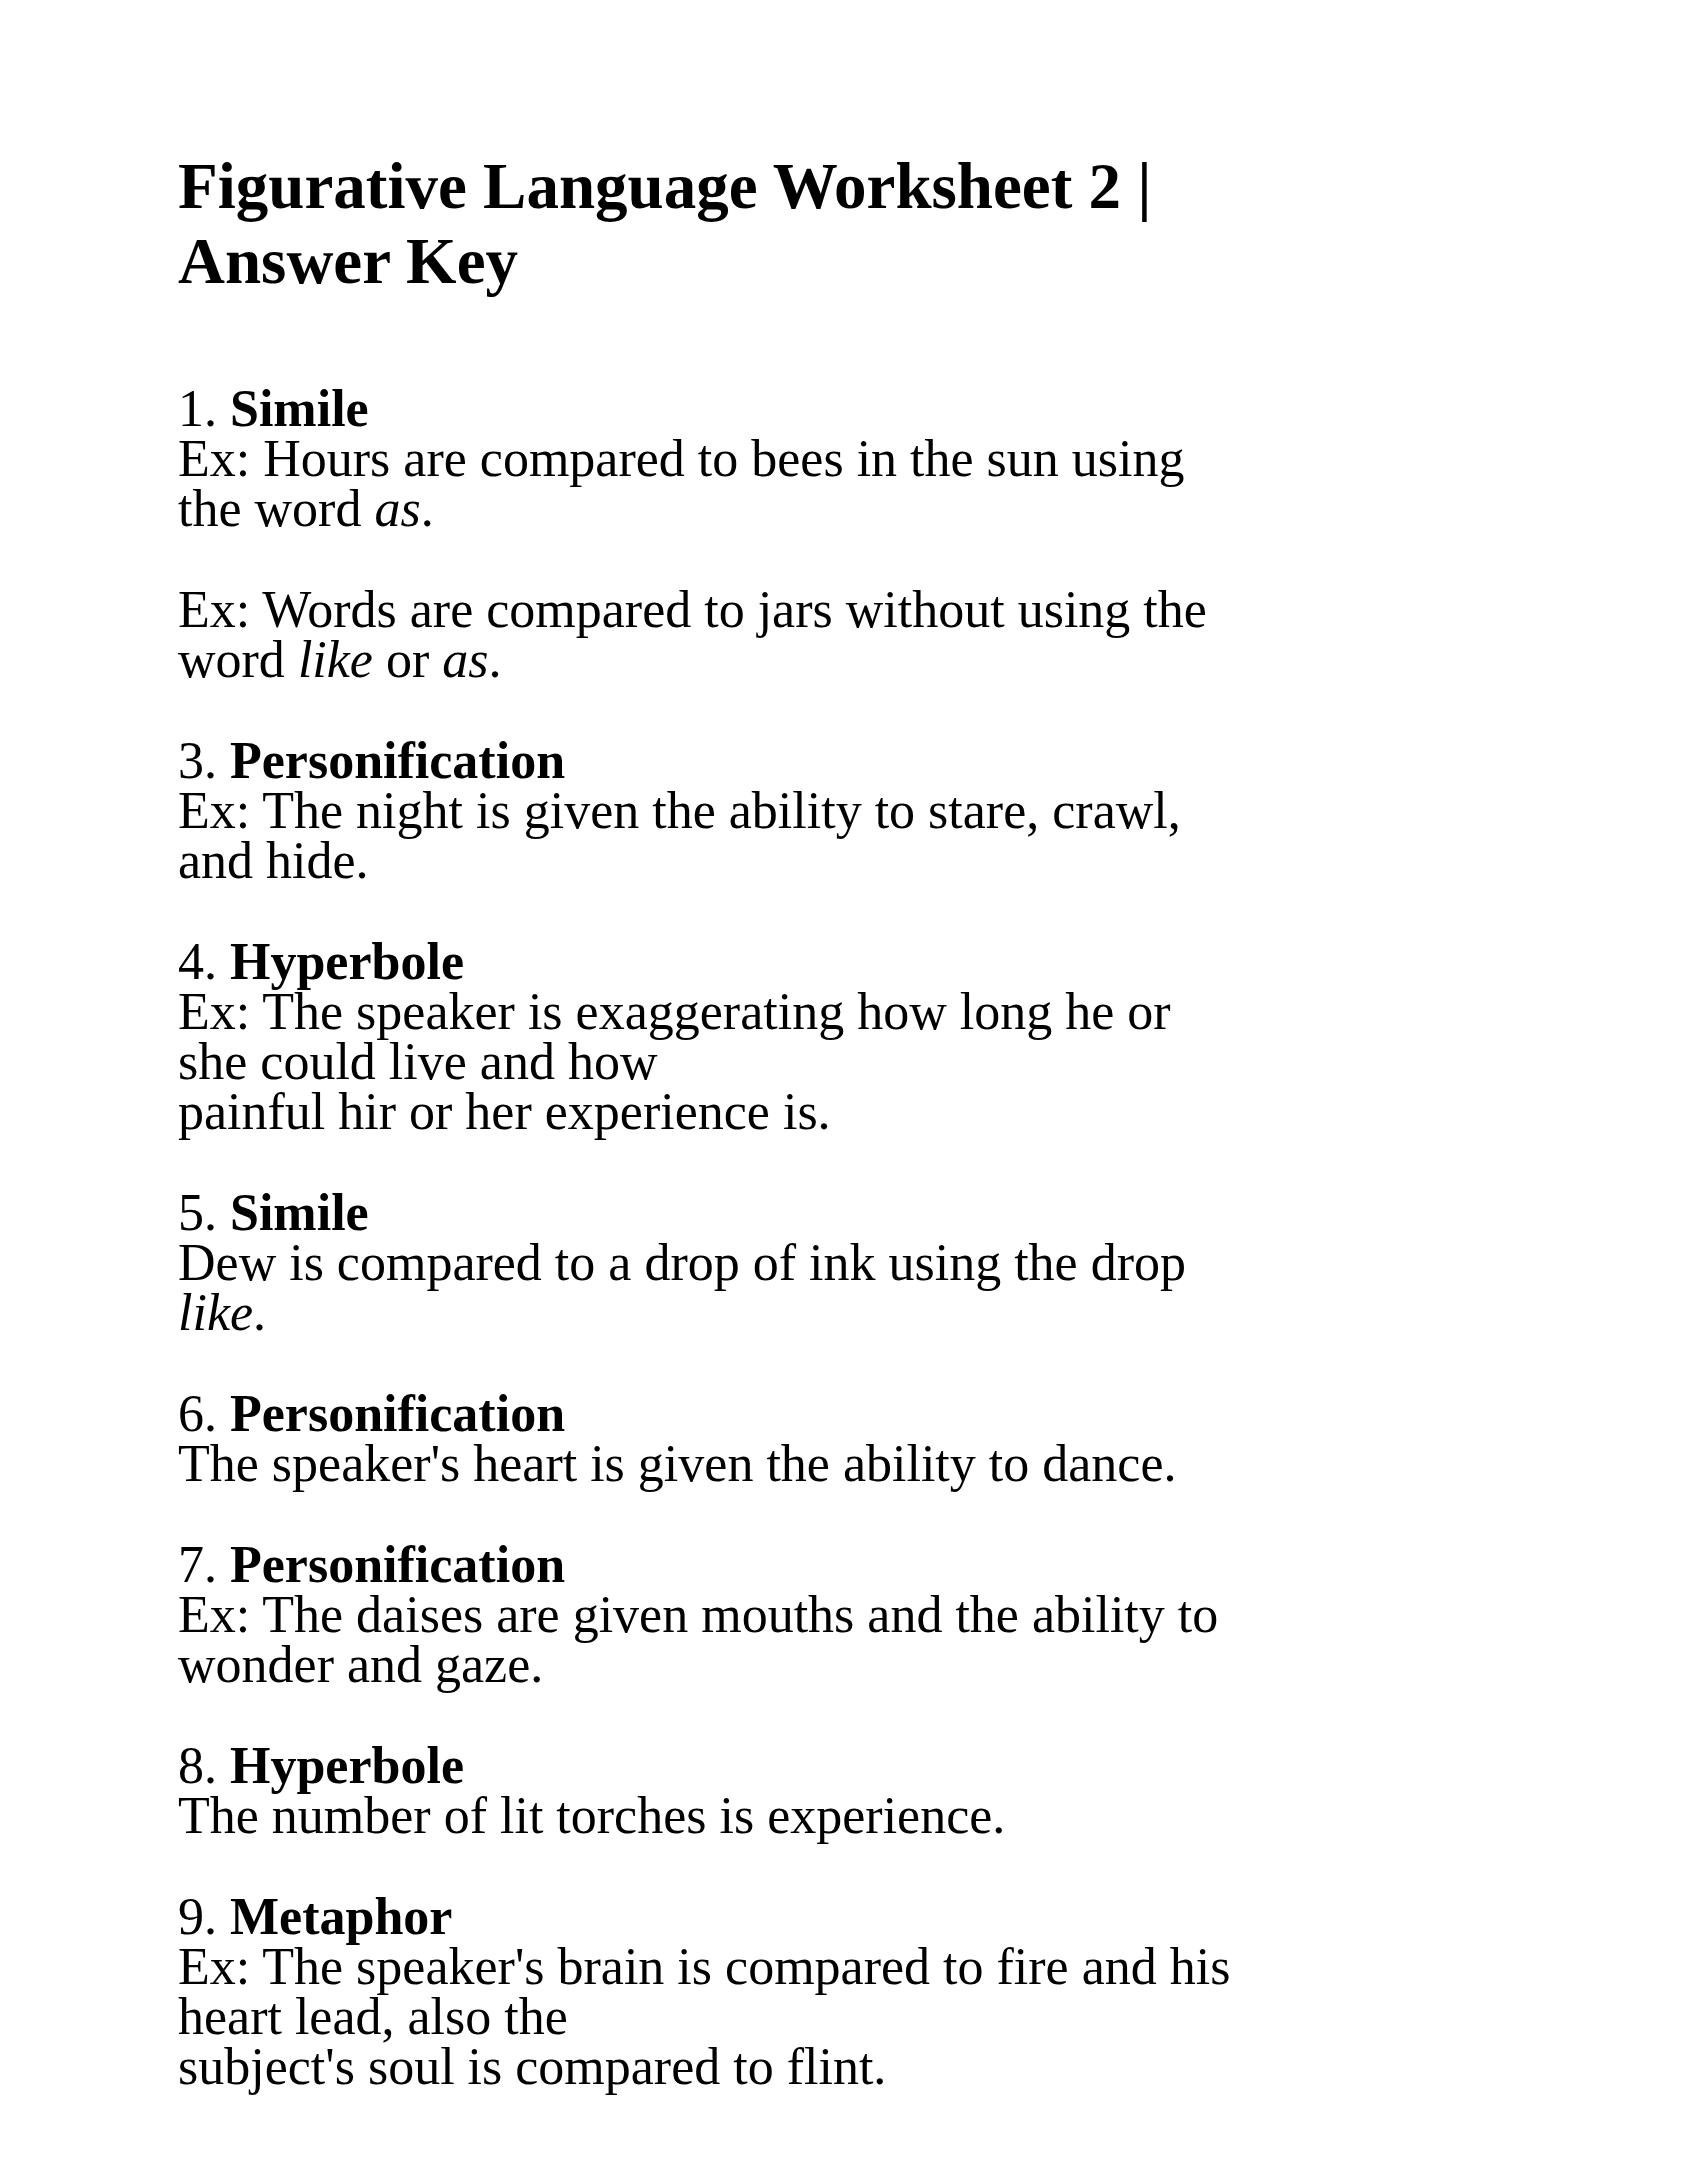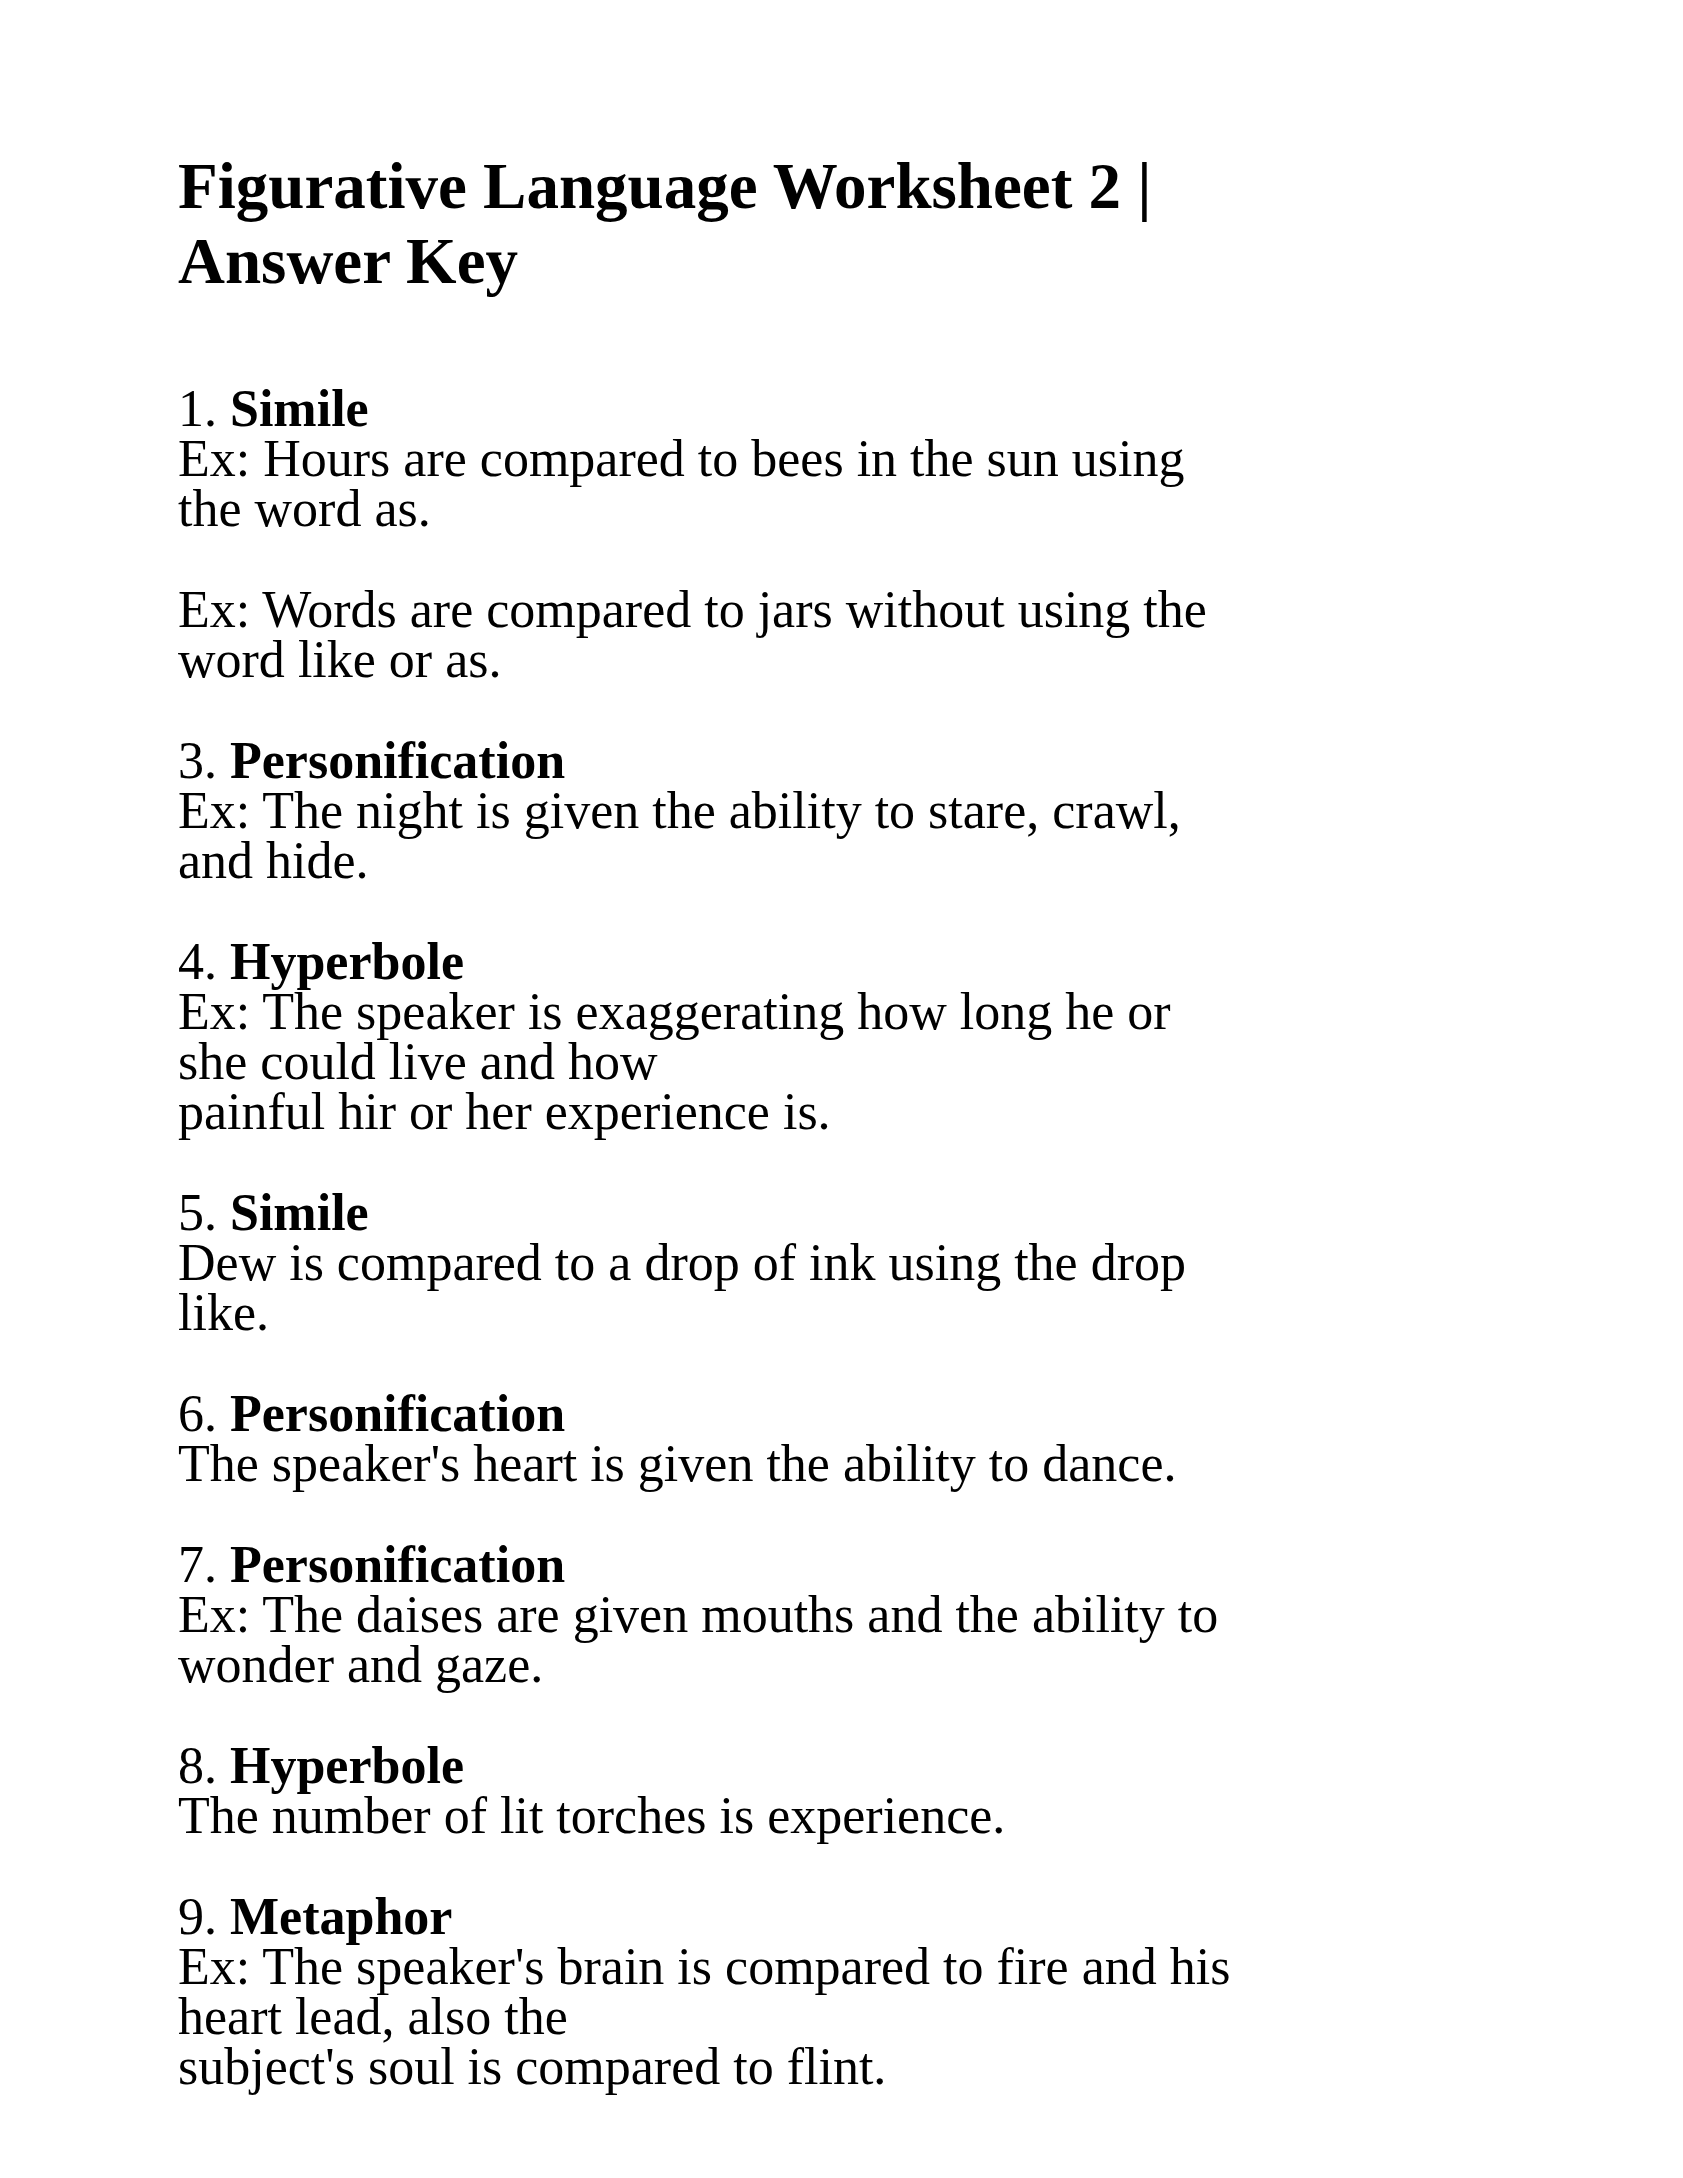--- a/index.html
+++ b/index.html
@@ -38,21 +38,21 @@
     font-weight: normal;
   }
   .item-type {
     font-weight: bold;
   }
   .item-answer {
     white-space: pre-wrap;
     max-width: 1386px;
   }
   .seg-bold { font-weight: normal; }
-  .seg-italic { }
+  .seg-italic { font-style: italic; }
 </style>
 </head>
 <body>
 
 <div class="page">
 
   <h1 class="title">Figurative Language Worksheet 2 | Answer Key</h1>
 
   <section class="item">
     <p class="item-heading"><span class="item-number">1.</span> <span class="item-type">Simile</span></p>

